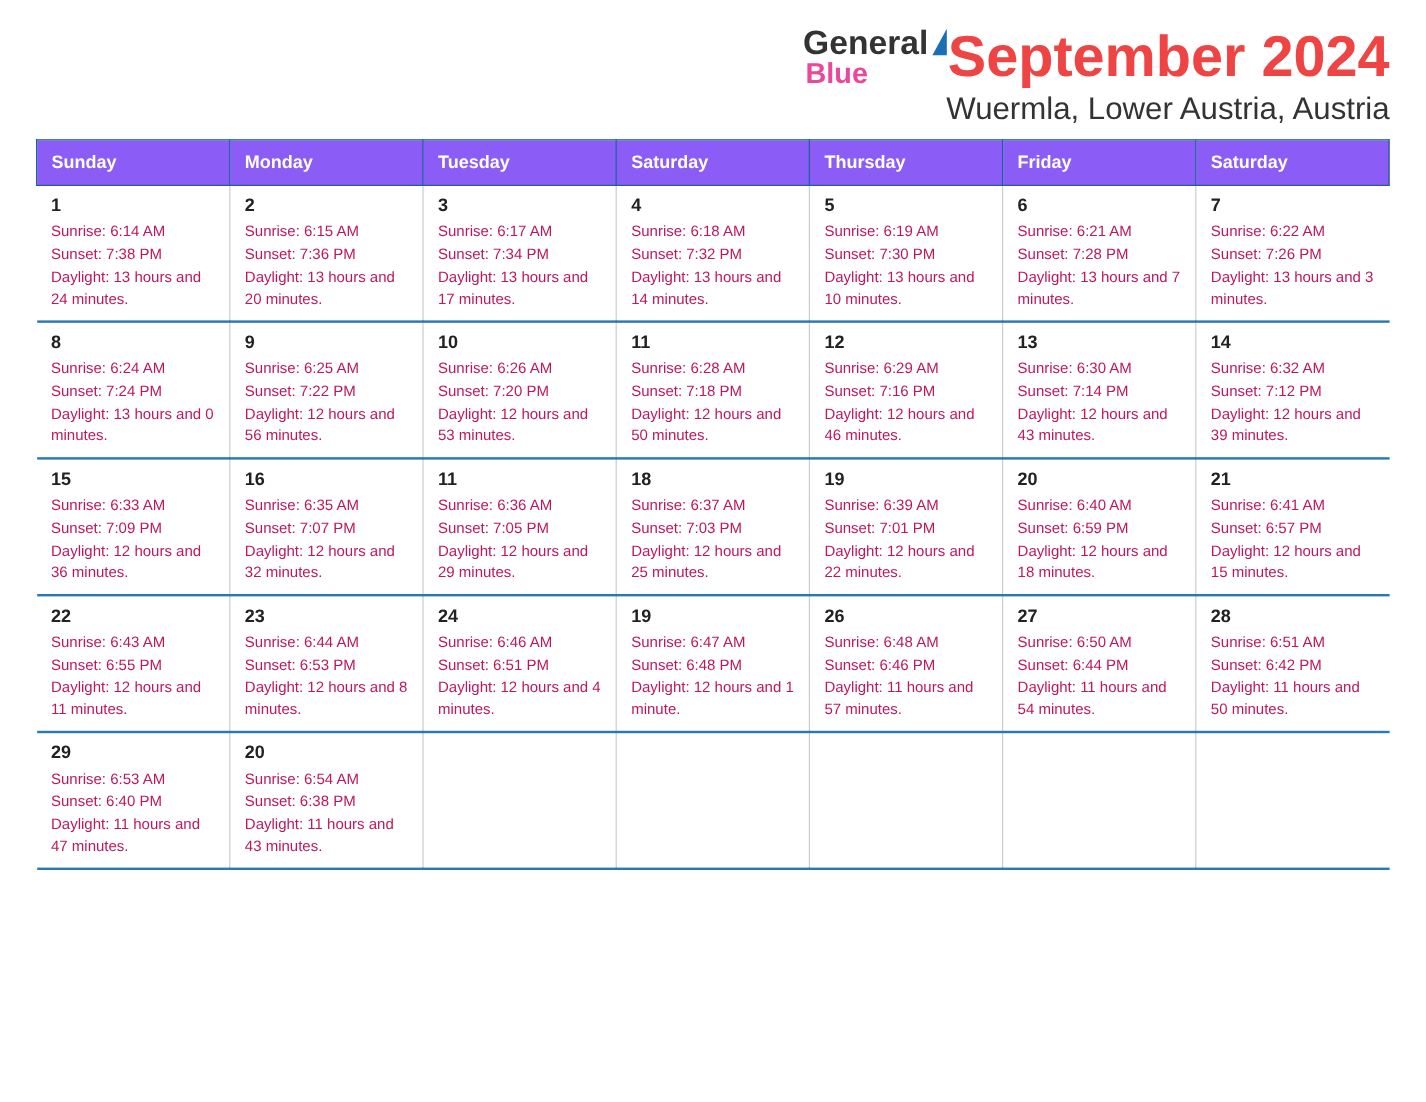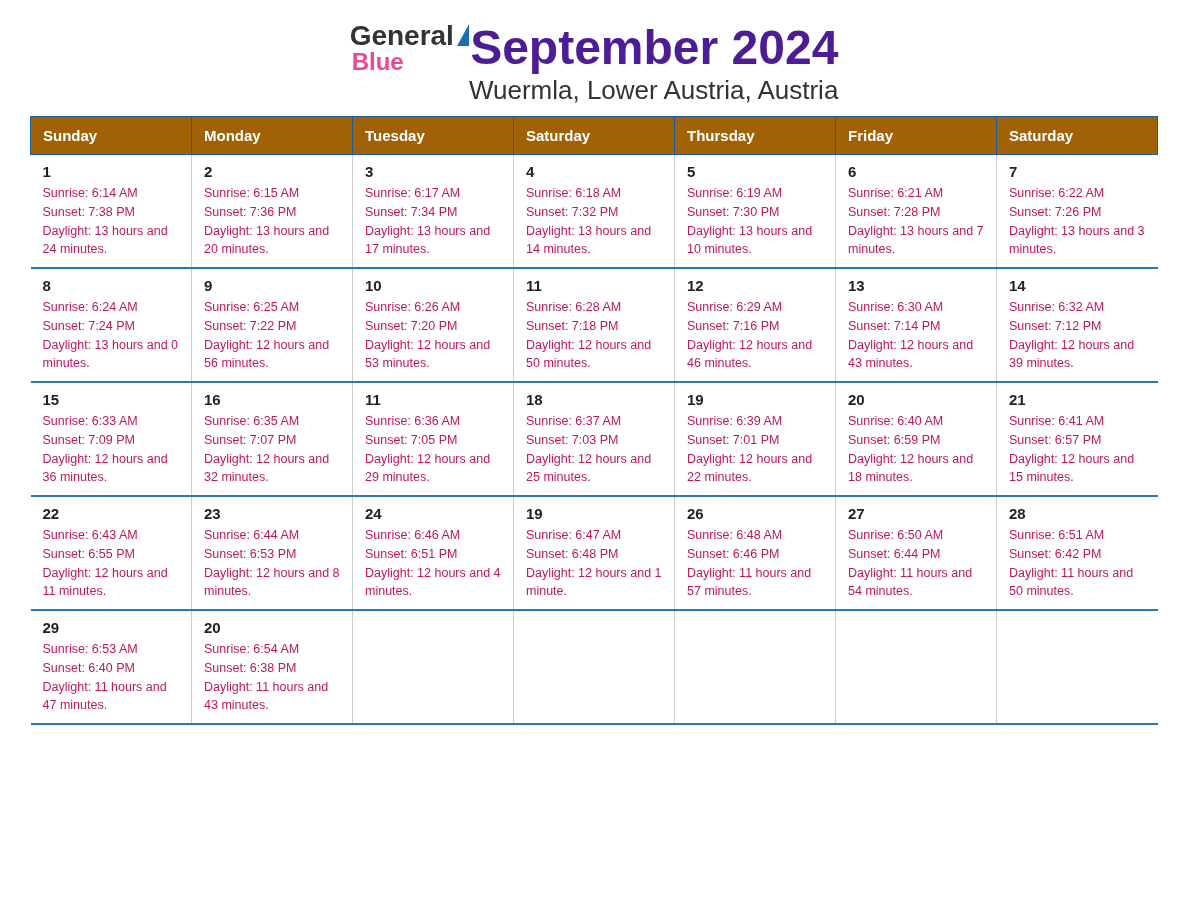--- a/index.html
+++ b/index.html
@@ -4,21 +4,21 @@
   <style>
     * { box-sizing: border-box; margin: 0; padding: 0; }
     body {
       font-family: Arial, sans-serif;
       background: #fff;
       padding: 20px 30px;
       color: #222;
     }
     .header-row {
       display: flex;
-      justify-content: center;
+      justify-content: flex-end;
       align-items: flex-start;
       margin-bottom: 10px;
     }
     .logo {
       display: flex;
       flex-direction: column;
       align-items: flex-start;
     }
     .logo-text-general {
       font-size: 28px;
@@ -30,34 +30,34 @@
       font-weight: bold;
       color: #ec4899;
       margin-top: -8px;
     }
     .title-block {
       text-align: right;
     }
     .title-block h1 {
       font-size: 48px;
       font-weight: bold;
-      color: #4c1d95;
+      color: #ef4444;
     }
     .title-block h2 {
       font-size: 26px;
       font-weight: normal;
       color: #333;
     }
     .calendar {
       width: 100%;
       border-collapse: collapse;
       margin-top: 10px;
     }
     .calendar thead tr {
-      background-color: #a16207;
+      background-color: #8b5cf6;
     }
     .calendar thead th {
       color: #fff;
       font-size: 15px;
       font-weight: bold;
       padding: 10px 12px;
       text-align: left;
       border: 1px solid #1a5f99;
     }
     .calendar tbody tr {

